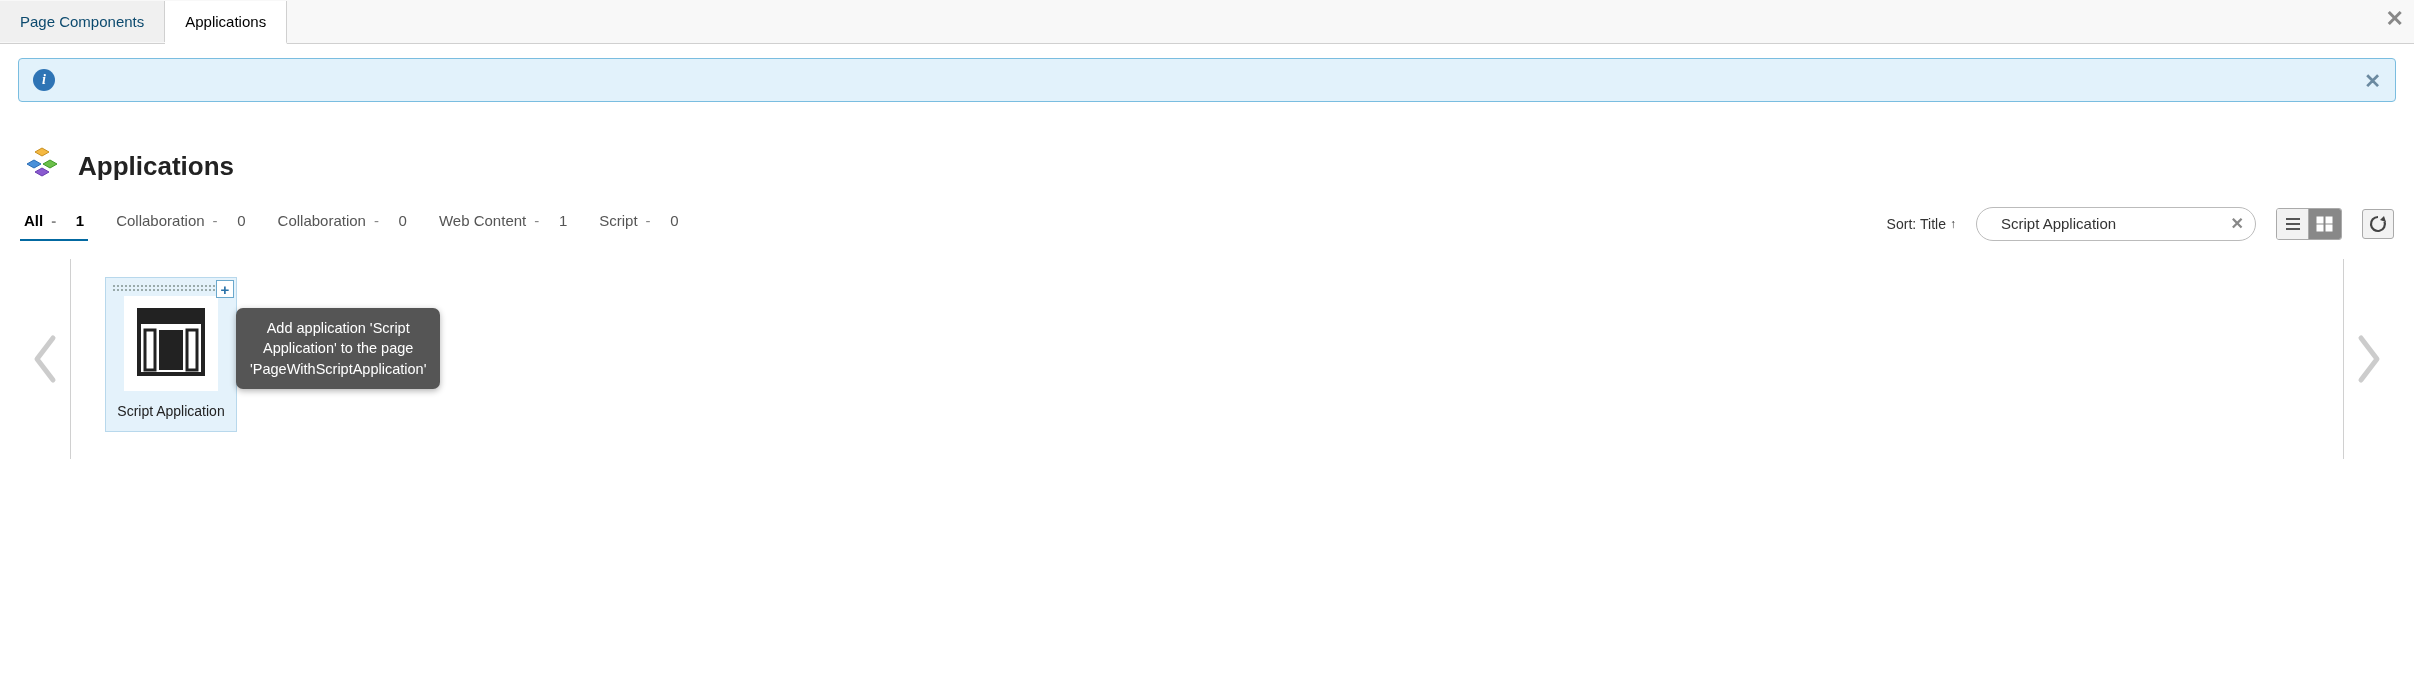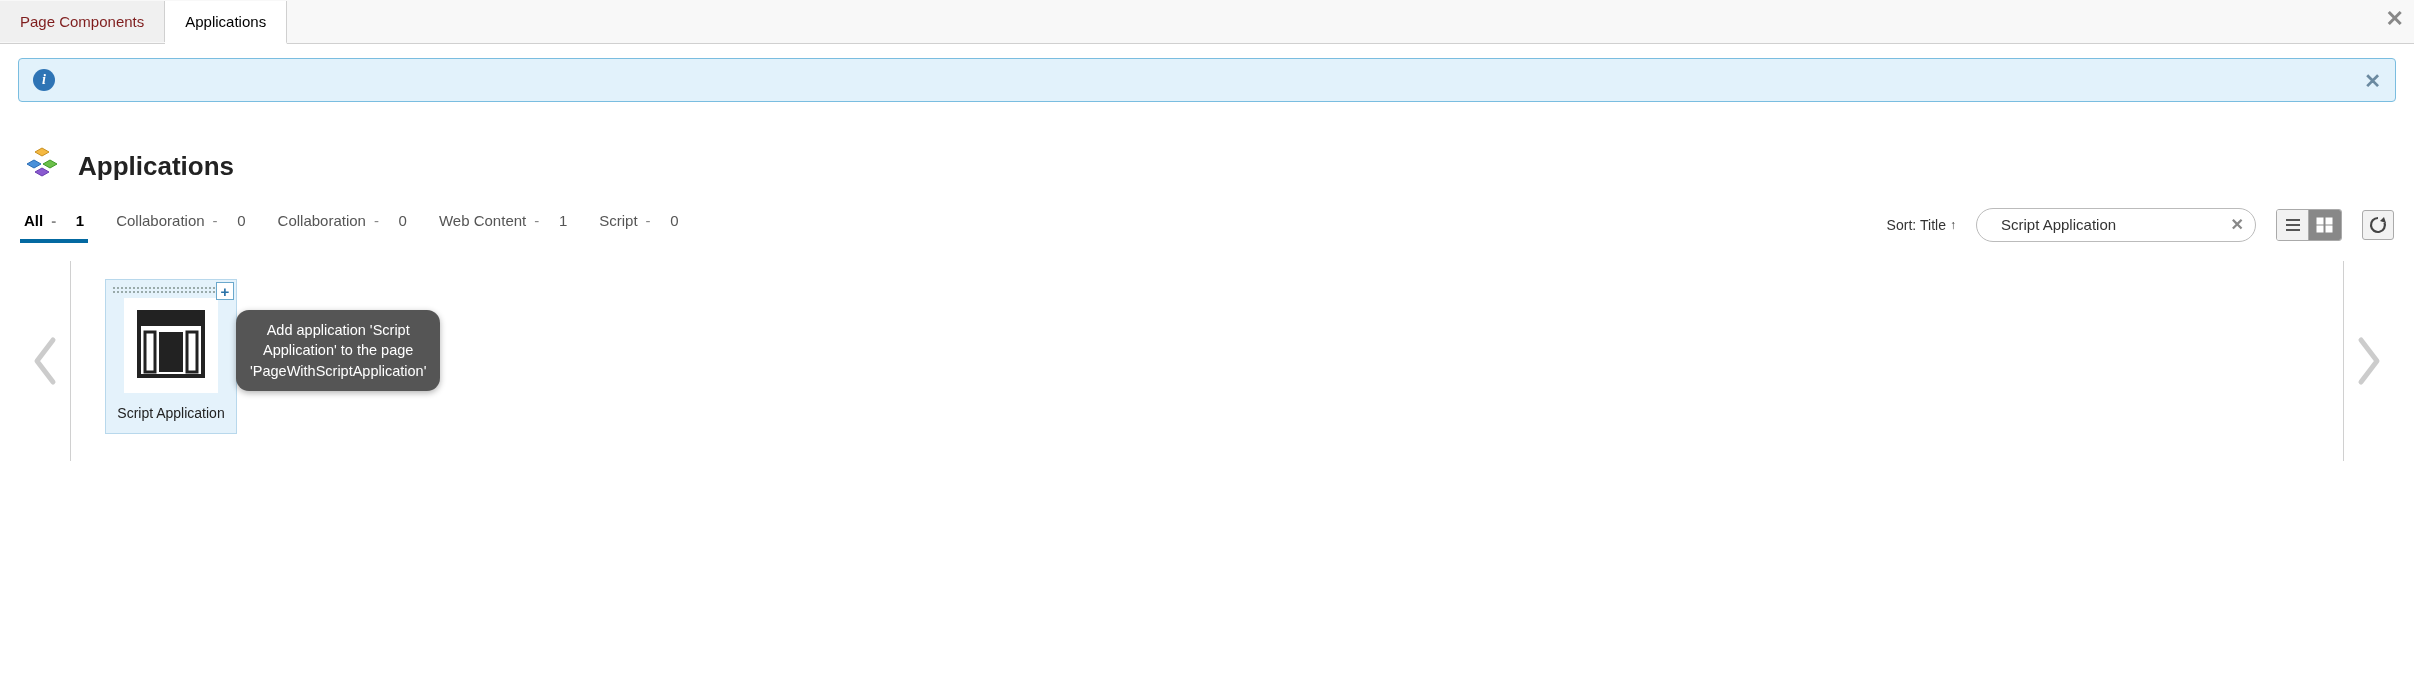--- a/index.html
+++ b/index.html
@@ -14,21 +14,21 @@
     display: flex;
     align-items: center;
     border-bottom: 1px solid #d0d0d0;
     background: #f8f8f8;
     position: relative;
     height: 44px;
   }
   .tab {
     padding: 12px 20px;
     font-size: 15px;
-    color: #7f1d1d;
+    color: #0c4a6e;
     cursor: pointer;
     border-right: 1px solid #d0d0d0;
     background: #f0f0f0;
   }
   .tab.active {
     background: #fff;
     border-bottom: 2px solid #fff;
     margin-bottom: -1px;
     color: #000;
   }
@@ -108,21 +108,21 @@
     padding: 6px 4px 10px 4px;
     margin-right: 24px;
     font-size: 15px;
     color: #555;
     cursor: pointer;
     border-bottom: 2px solid transparent;
   }
   .cat-tab.active {
     color: #000;
     font-weight: bold;
-    border-bottom: 4px solid #0369a1;
+    border-bottom: 2px solid #0369a1;
   }
   .cat-label { }
   .cat-sep { margin: 0 8px; color: #888; }
   .cat-count { min-width: 20px; text-align: right; }
   .cat-tab.active .cat-count { font-weight: bold; }
   .toolbar-right {
     display: flex;
     align-items: center;
     gap: 20px;
   }
@@ -258,21 +258,21 @@
     padding: 4px 0 6px 0;
   }
   .tooltip {
     position: absolute;
     left: 130px;
     top: 30px;
     background: #555;
     color: #fff;
     padding: 10px 14px;
     font-size: 14.5px;
-    border-radius: 13px;
+    border-radius: 7px;
     box-shadow: 0 2px 6px rgba(0,0,0,0.3);
     max-width: 360px;
     line-height: 1.4;
     z-index: 10;
   }
 </style>
 </head>
 <body>
 
 <div class="tabs-bar">

